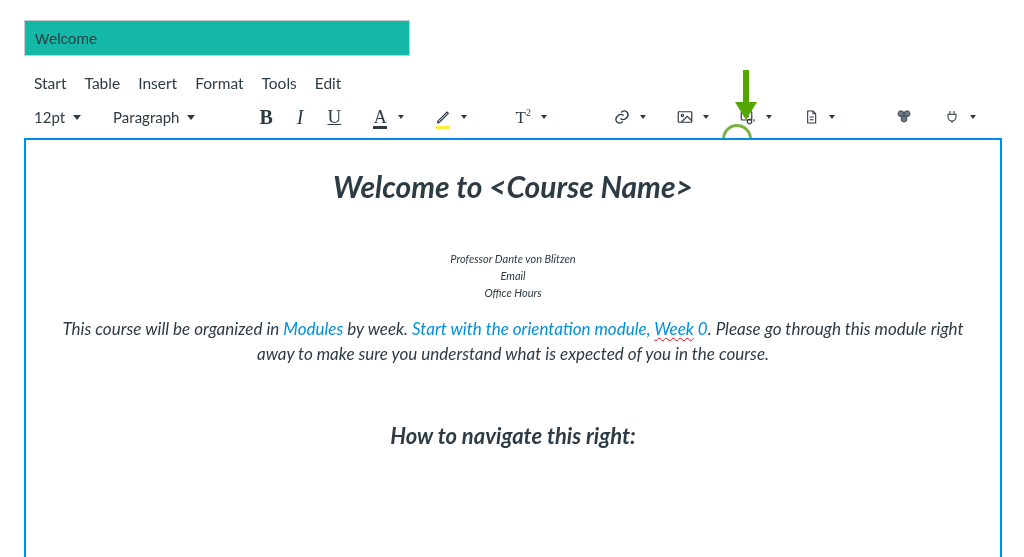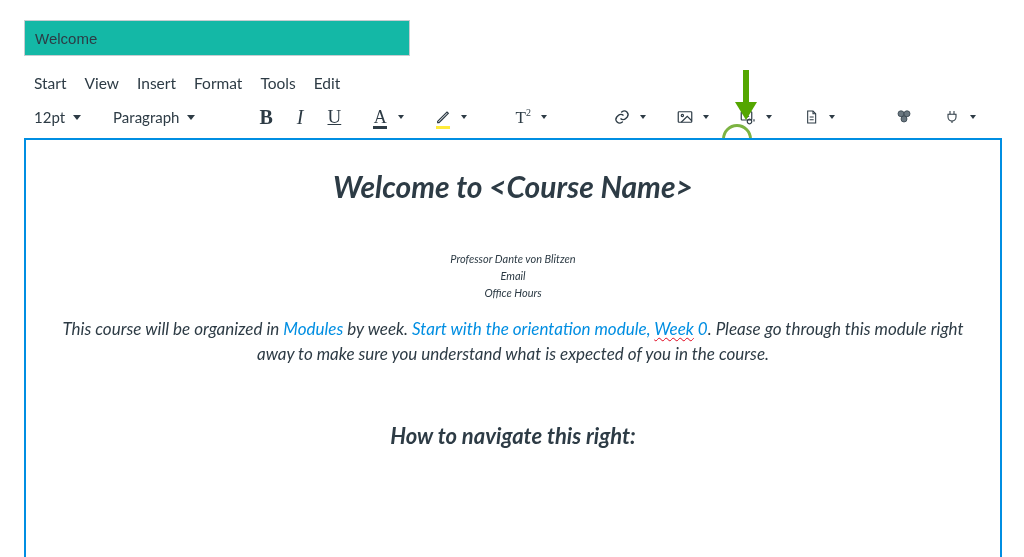--- a/index.html
+++ b/index.html
@@ -155,21 +155,21 @@
 <body>
 
 
 
 
 <input class="title-input" type="text" value="Welcome" style="">
 
 
 <div class="menubar">
   <span class="mitem">Start</span>
-  <span class="mitem">View</span>
+  <span class="mitem">Table</span>
   <span class="mitem">Insert</span>
   <span class="mitem">Format</span>
   <span class="mitem">Tools</span>
   <span class="mitem">Edit</span>
 </div>
 
 
 <div class="toolbar">
   <span class="tb-text">
     <span>12pt</span>

